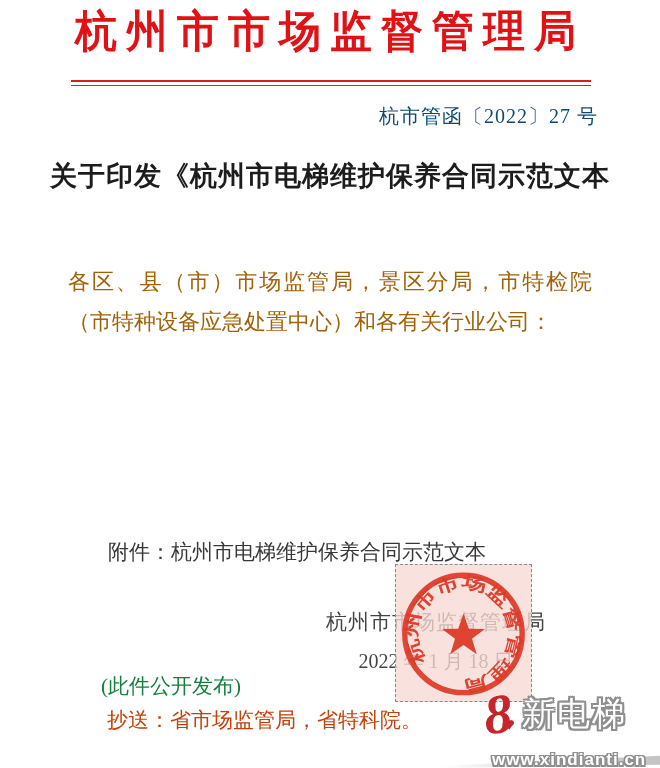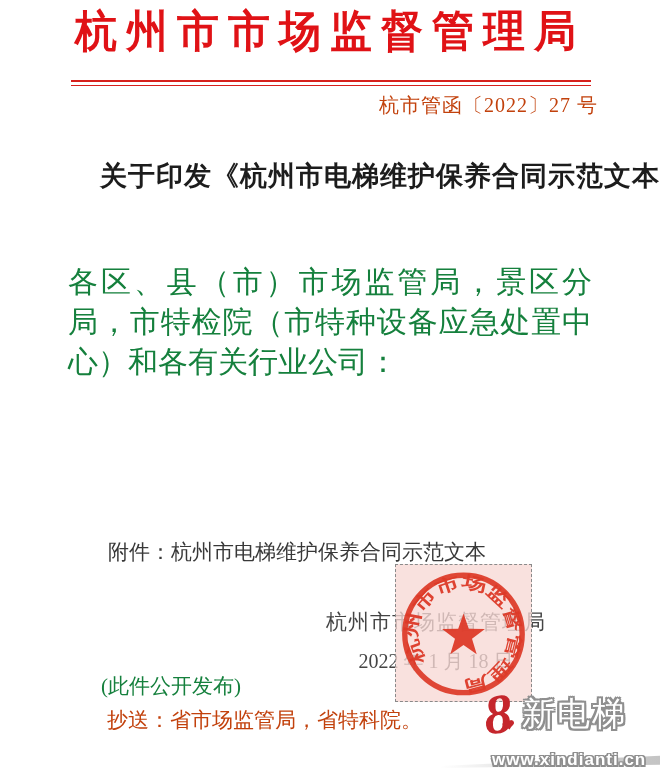--- a/index.html
+++ b/index.html
@@ -20,34 +20,34 @@
   }
 
   
   .red-rule{
     top:80px;left:71px;width:520px;height:3px;
     border-top:2.5px solid #d6201c;
     border-bottom:1.5px solid #d6201c;
   }
 
   .doc-number{
-    top:92px;right:62px;
-    font-size:20px;color:#c2410c;letter-spacing:1px;
+    top:103px;right:62px;
+    font-size:20px;color:#0c4a6e;letter-spacing:1px;
     white-space:nowrap;
   }
 
   .doc-title{
-    top:156px;left:0;width:660px;text-align:right;
+    top:156px;left:0;width:660px;text-align:center;
     font-size:27px;font-weight:bold;color:#1c1c1c;
     line-height:41px;letter-spacing:1px;
   }
 
   .body-text{
     top:262px;left:68px;width:524px;
-    font-size:30px;line-height:40px;color:#15803d;
+    font-size:22px;line-height:40px;color:#a16207;
     text-align:justify;text-justify:inter-ideograph;
   }
   .body-text p{margin:0;}
   .body-text p.indent{text-indent:2em;}
 
   .attachment{
     top:538px;left:108px;font-size:21px;color:#383838;
     white-space:nowrap;
   }
 

